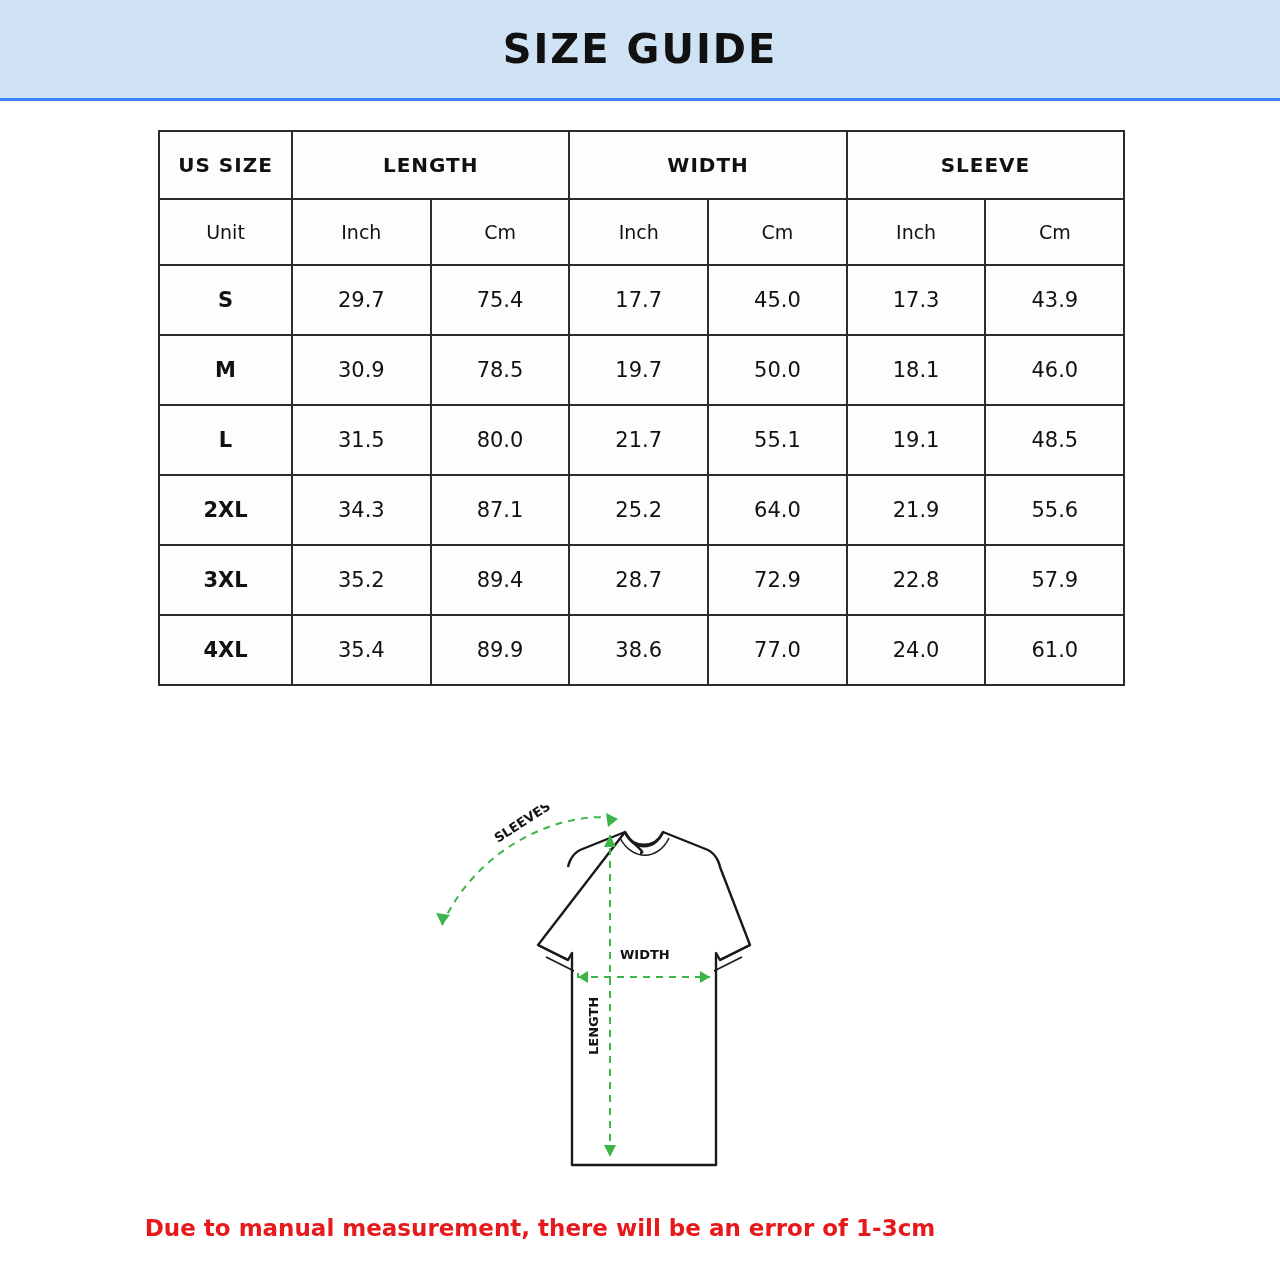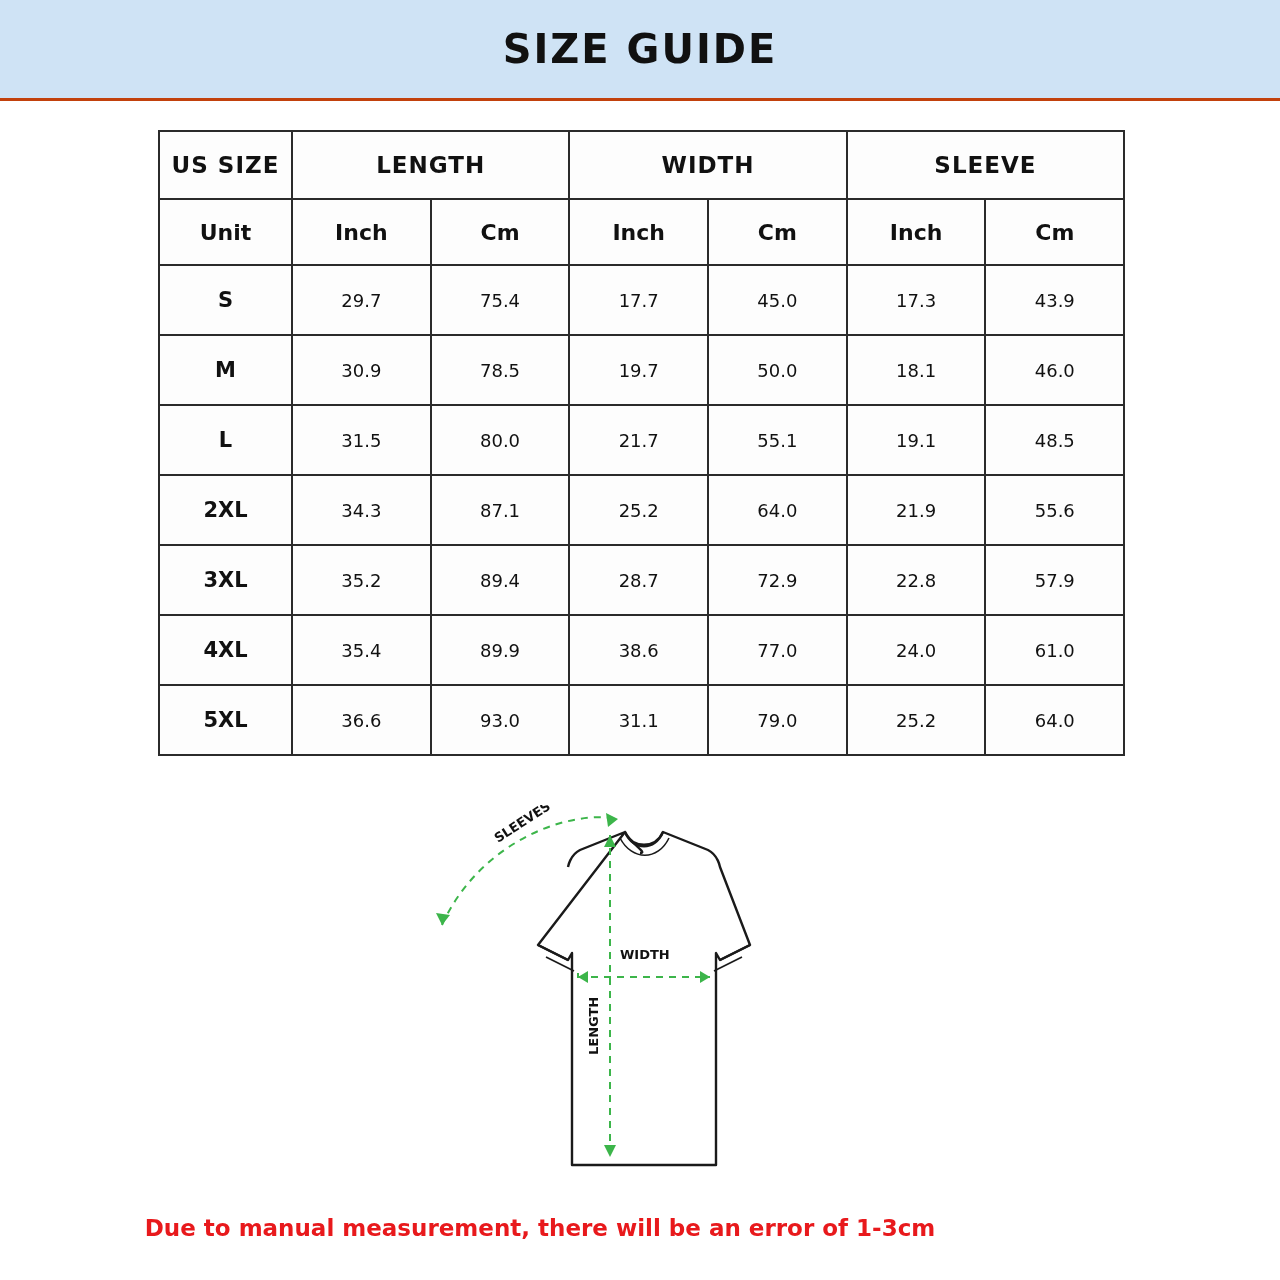--- a/index.html
+++ b/index.html
@@ -17,21 +17,21 @@
   }
 
   
   .header-band {
     position: absolute;
     top: 0;
     left: 0;
     width: 1280px;
     height: 98px;
     background: #cfe3f5;
-    border-bottom: 3px solid #c2410c;
+    border-bottom: 3px solid #3b82f6;
     display: flex;
     align-items: center;
     justify-content: center;
   }
   .header-title {
     font-size: 40px;
     font-weight: bold;
     letter-spacing: 2px;
     color: #111111;
     font-family: "DejaVu Sans", sans-serif;
@@ -51,34 +51,34 @@
   }
   table.size-table td,
   table.size-table th {
     border: 2px solid #2b2b2b;
     text-align: center;
     vertical-align: middle;
     background: #fdfdfd;
   }
   .grp-head td {
     height: 64px;
-    font-size: 23px;
+    font-size: 20px;
     font-weight: bold;
     letter-spacing: 1px;
     font-family: "DejaVu Sans", sans-serif;
   }
   .unit-row td {
     height: 62px;
-    font-size: 22px;
-    font-weight: bold;
+    font-size: 19px;
+    font-weight: normal;
     font-family: "DejaVu Sans", sans-serif;
   }
   .data-row td {
     height: 66px;
-    font-size: 18px;
+    font-size: 21px;
     font-family: "DejaVu Sans", sans-serif;
   }
   .data-row td.size-cell {
     font-weight: bold;
     font-size: 21px;
   }
   col.c-size { width: 133px; }
   col.c-val  { width: 138.7px; }
 
   
@@ -185,29 +185,20 @@
       </tr>
       <tr class="data-row">
         <td class="size-cell">4XL</td>
         <td>35.4</td>
         <td>89.9</td>
         <td>38.6</td>
         <td>77.0</td>
         <td>24.0</td>
         <td>61.0</td>
       </tr>
-      <tr class="data-row">
-        <td class="size-cell">5XL</td>
-        <td>36.6</td>
-        <td>93.0</td>
-        <td>31.1</td>
-        <td>79.0</td>
-        <td>25.2</td>
-        <td>64.0</td>
-      </tr>
     </tbody>
   </table>
 </div>
 
 <div class="diagram">
   <svg width="440" height="390" viewBox="0 0 440 390" xmlns="http://www.w3.org/2000/svg">
 
     <path d="M148 62 C148 62 150 50 160 45 L205 27 C212 40 228 48 220 48 L220 48
              M205 27 C213 44 235 44 243 27 L288 45 C298 50 300 62 300 62
              L330 140 L300 155 L296 148 L296 360 L152 360 L152 148 L148 155 L118 140 Z" fill="#ffffff" stroke="#1a1a1a" stroke-width="2.4" stroke-linejoin="round"></path>

